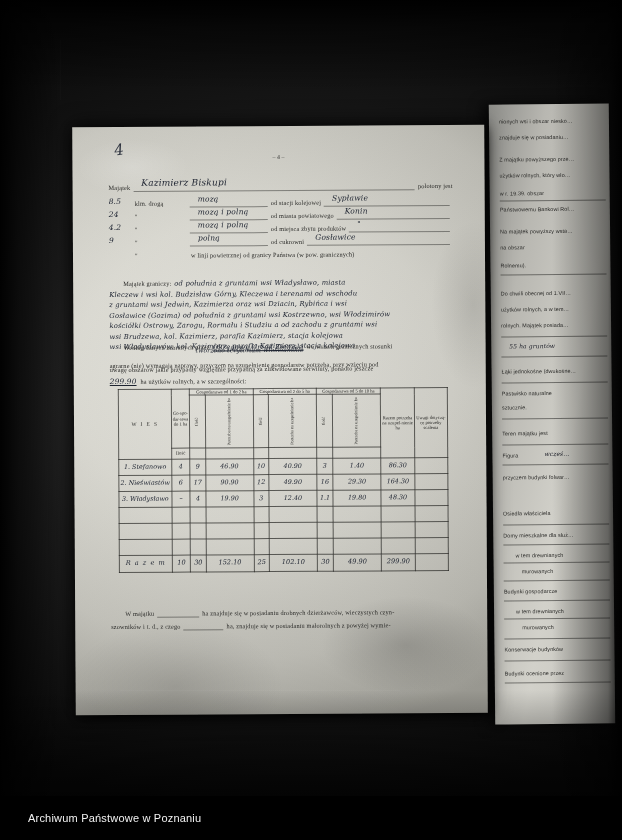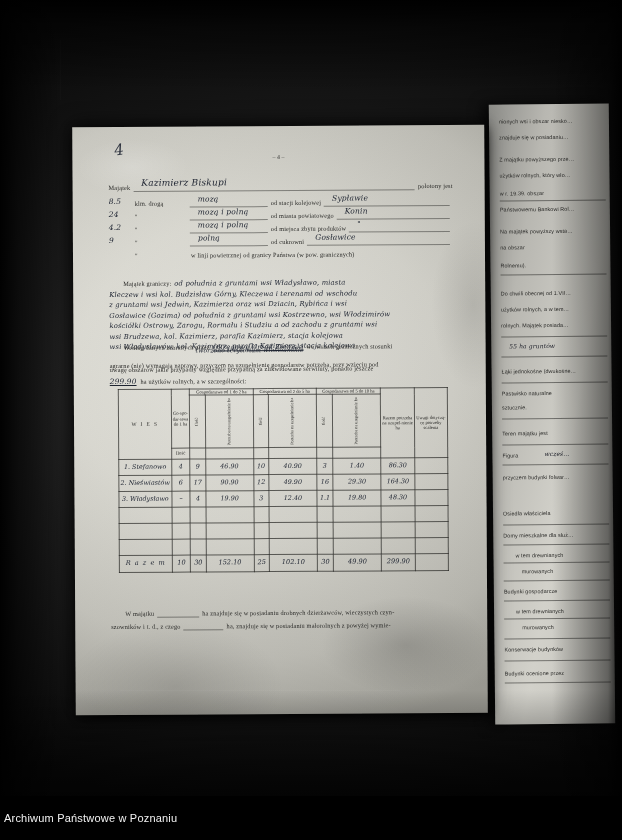--- a/index.html
+++ b/index.html
@@ -280,21 +280,21 @@
     width: 622px;
     height: 44px;
     background: #000;
     z-index: 60;
     display: flex;
     align-items: center;
   }
   #caption span {
     color: #f2f2f2;
     font-size: 11px;
-    padding-left: 4px;
+    padding-left: 28px;
     letter-spacing: 0.2px;
   }
 
   
   .scratch {
     position: absolute;
     background: rgba(255,255,255,0.08);
     z-index: 30;
     pointer-events: none;
   }

